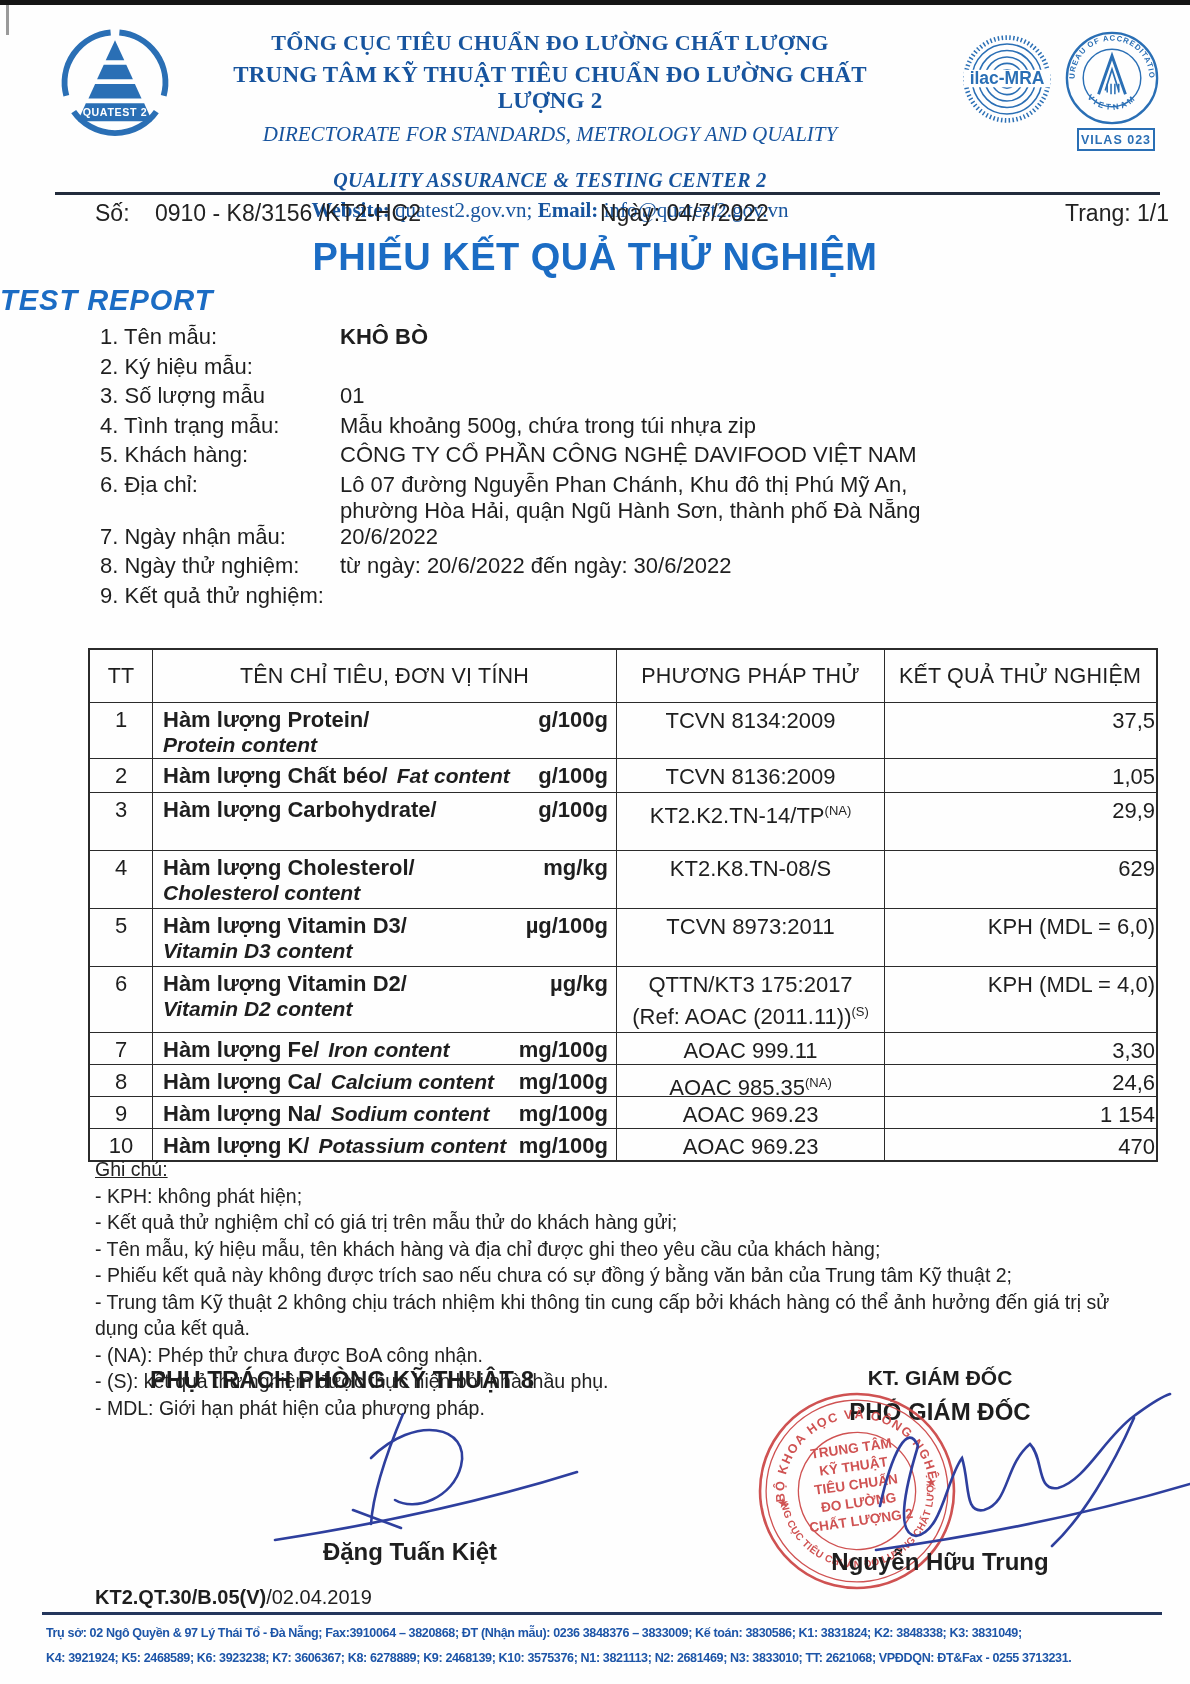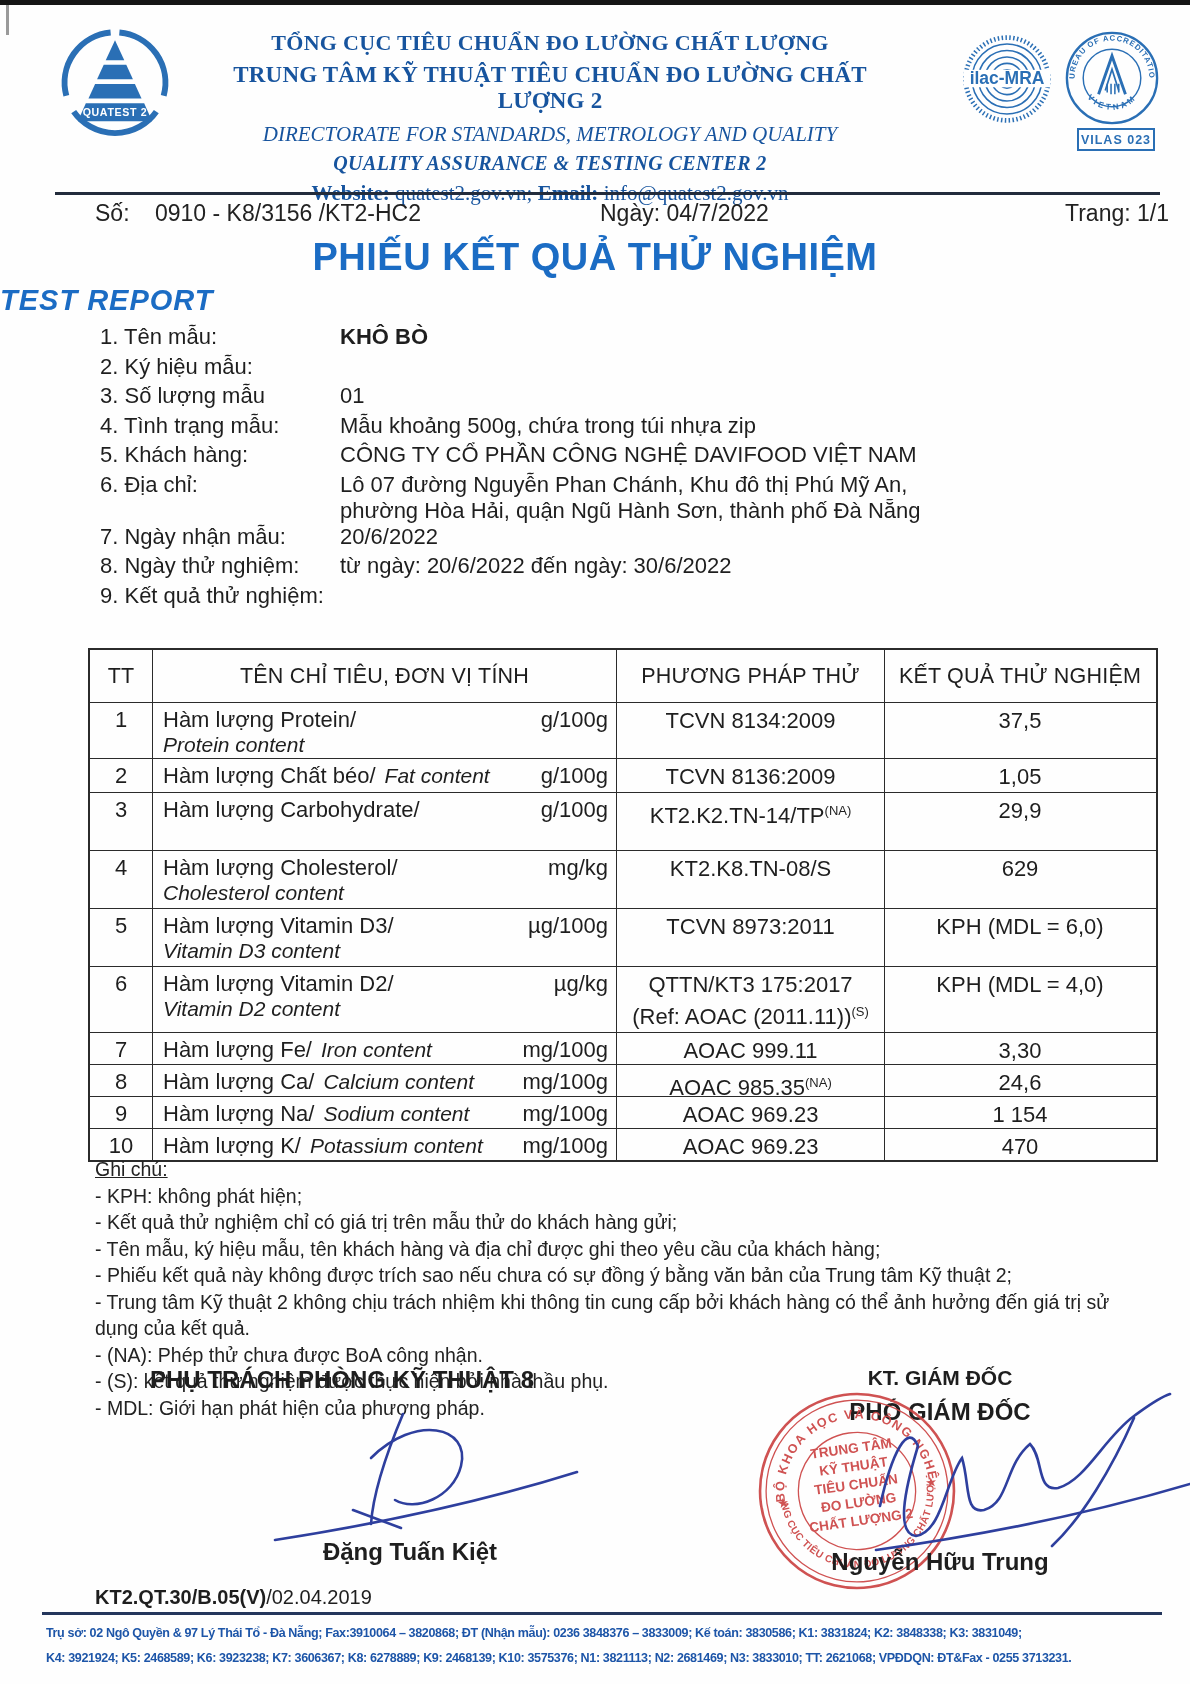--- a/index.html
+++ b/index.html
@@ -8,21 +8,21 @@
   .abs{position:absolute;}
   
   .scan-top{position:absolute;left:0;top:0;width:100%;height:5px;background:#151515;}
   .scan-top2{position:absolute;left:6px;top:5px;width:3px;height:30px;background:#9a9a9a;}
   
   .org{position:absolute;left:200px;top:30px;width:700px;text-align:center;color:#17549e;
        font-family:"Liberation Serif","DejaVu Serif",serif;}
   .org1{font-size:22px;font-weight:bold;letter-spacing:.3px;}
   .org2{font-size:23px;font-weight:bold;margin-top:6px;letter-spacing:.2px;}
   .org3{font-size:21px;font-style:italic;font-weight:500;margin-top:8px;}
-  .org4{font-size:20px;font-style:italic;font-weight:bold;margin-top:5px;letter-spacing:.4px;}
+  .org4{font-size:20px;font-style:italic;font-weight:bold;margin-top:22px;letter-spacing:.4px;}
   .orgweb{font-size:21px;margin-top:6px;}
   .orgweb b{font-weight:bold;}
   .hr-top{position:absolute;left:55px;top:192px;width:1105px;height:3px;background:#232c3c;}
   
   .meta{position:absolute;left:0;top:200px;width:100%;font-size:23px;color:#222;}
   .meta .so-l{position:absolute;left:95px;}
   .meta .so-v{position:absolute;left:155px;}
   .meta .ng{position:absolute;left:600px;}
   .meta .tr{position:absolute;left:1065px;}
   
@@ -39,27 +39,27 @@
   .tbl{position:absolute;left:88px;top:648px;width:1070px;border:2.5px solid #2b2b2b;
        box-sizing:border-box;font-size:22px;}
   .trow{display:grid;grid-template-columns:62px 464px 268px 271px;box-sizing:border-box;}
   .trow + .trow{border-top:1.5px solid #2b2b2b;}
   .c{border-left:1.5px solid #2b2b2b;box-sizing:border-box;overflow:hidden;}
   .c:first-child{border-left:none;}
   .hrow{height:52px;}
   .hrow .c{display:flex;align-items:center;justify-content:center;text-align:center;font-size:21.5px;letter-spacing:.2px;}
   .rh1{height:56px;} .rh2{height:34px;} .r2l{height:58px;} .r6h{height:66px;} .r1l{height:32px;}
   .tt-c{text-align:center;padding-top:4px;}
-  .name-c{padding:4px 8px 0 10px;}
+  .name-c{padding:4px 8px 0 10px;font-weight:bold;}
   .nline{display:flex;align-items:baseline;}
   .unit{margin-left:auto;padding-left:6px;}
   .en{font-style:italic;font-size:21px;}
   .eni{font-style:italic;font-size:21px;margin-left:9px;white-space:nowrap;}
   .meth-c{text-align:center;padding-top:4px;line-height:27px;}
-  .res-c{text-align:center;padding-top:5px;}
+  .res-c{text-align:right;padding-top:5px;}
   sup{font-size:13px;}
   
   .notes{position:absolute;left:95px;top:1156px;width:1063px;font-size:19.5px;line-height:26.5px;color:#222;}
   .notes-title{text-decoration:underline;}
   
   .sig-title-left{position:absolute;left:150px;top:1366px;width:560px;text-align:left;
                   font-size:24px;font-weight:bold;color:#1e1e1e;}
   .sig-title-r1{position:absolute;left:790px;top:1366px;width:300px;text-align:center;font-size:21px;font-weight:bold;}
   .sig-title-r2{position:absolute;left:790px;top:1398px;width:300px;text-align:center;font-size:24px;font-weight:bold;}
   .sig-name-left{position:absolute;left:270px;top:1538px;width:280px;text-align:center;font-size:24px;font-weight:bold;}

